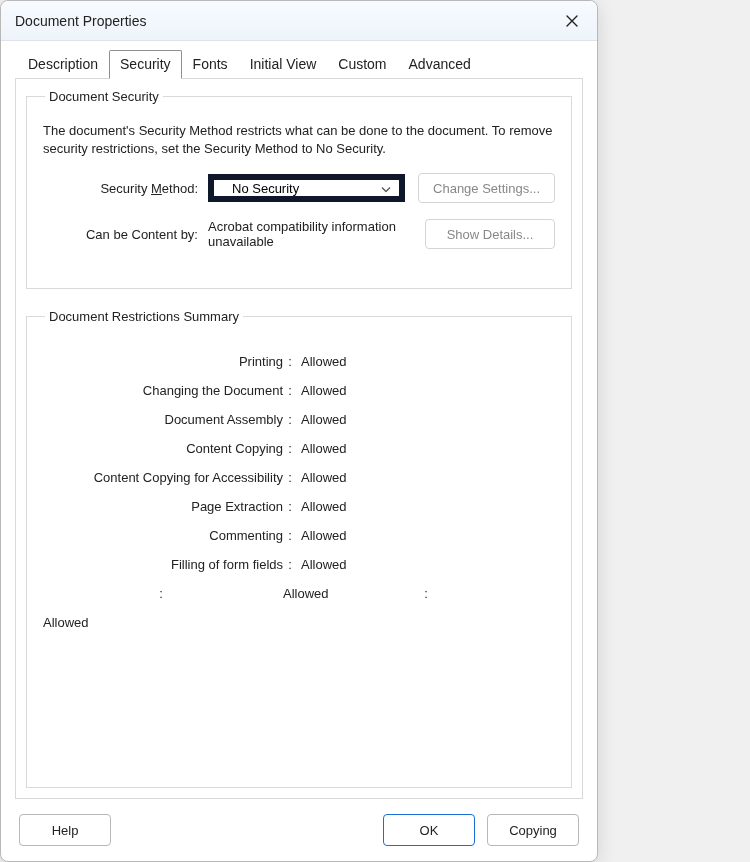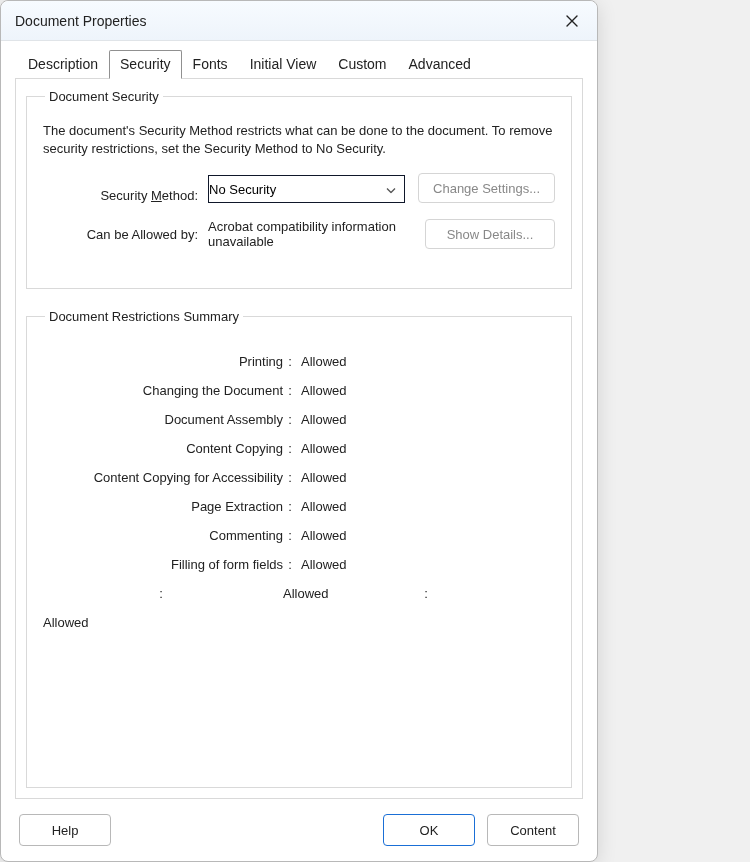--- a/index.html
+++ b/index.html
@@ -93,39 +93,39 @@
       color: #222;
       margin-left: 2px;
     }
     .sec-intro {
       color: #222;
       line-height: 1.35;
       margin: 2px 0 16px 0;
     }
     .sec-row {
       display: flex;
-      align-items: flex-end;
+      align-items: center;
       gap: 10px;
       margin-bottom: 16px;
     }
     .sec-label {
       width: 155px;
       text-align: right;
       color: #222;
       white-space: nowrap;
     }
     .sec-label .u { text-decoration: underline; }
     .select {
       flex: 1;
       height: 28px;
-      border: 1px solid #0f172a;
+      border: 6px solid #0f172a;
       background: #fff;
       display: flex;
       align-items: center;
-      padding: 0 0;
+      padding: 0 18px;
       position: relative;
       cursor: pointer;
       max-width: 370px;
     }
     .select .caret {
       position: absolute;
       right: 8px;
       top: 50%;
       transform: translateY(-50%);
       color: #555;
@@ -235,21 +235,21 @@
                   <path d="M1 1 L5 5 L9 1" stroke="#555" stroke-width="1.3" fill="none"></path>
                 </svg>
             </span>
           </div>
           <div class="side-btn-col">
             <button class="btn" disabled="">Change Settings...</button>
           </div>
         </div>
 
         <div class="open-row">
-          <div class="open-label">Can be Allowed by:</div>
+          <div class="open-label">Can be Content by:</div>
           <div class="open-val">Acrobat compatibility information unavailable</div>
           <div class="side-btn-col">
             <button class="btn" disabled="">Show Details...</button>
           </div>
         </div>
       </fieldset>
 
       <fieldset class="group sec-group-2">
         <legend>Document Restrictions Summary</legend>
         <div class="restrictions">
@@ -284,15 +284,15 @@
           </div>
       </fieldset>
 
     </div>
   </div>
 
   <div class="footer">
     <button class="fbtn">Help</button>
     <div class="spacer"></div>
     <button class="fbtn primary">OK</button>
-    <button class="fbtn">Content</button>
+    <button class="fbtn">Copying</button>
   </div>
 </div>
 
 </body></html>

